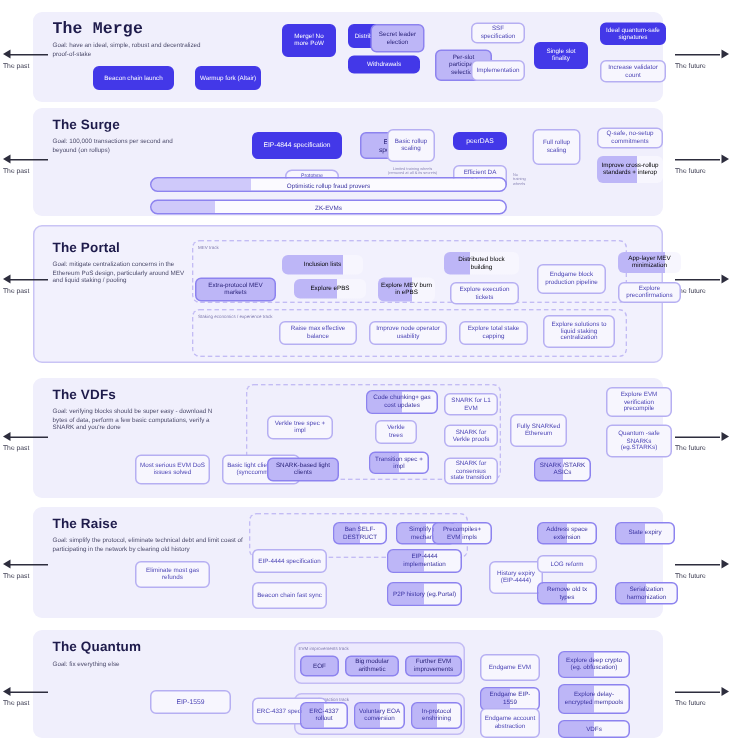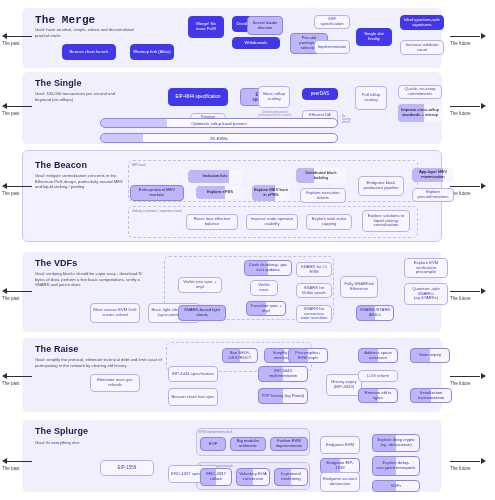--- a/index.html
+++ b/index.html
@@ -180,21 +180,21 @@
 
   <div class="node wip" style="left:247px; top:16px; width:36px; height:19px; font-size:4.2px;">Secret leader election</div>
   <div class="node wip" style="left:290px; top:33px; width:38px; height:21px; font-size:4.2px;">Per-slot participant selection</div>
   <div class="node plan" style="left:314px; top:15px; width:36px; height:14px; font-size:4.2px;">SSF specification</div>
   <div class="node plan" style="left:314px; top:40px; width:36px; height:14px; font-size:4.2px;">Implementation</div>
   <div class="node done" style="left:356px; top:28px; width:36px; height:18px; font-size:4.2px;">Single slot finality</div>
   <div class="node done" style="left:400px; top:15px; width:44px; height:15px; font-size:4.2px;">Ideal quantum-safe signatures</div>
   <div class="node plan" style="left:400px; top:40px; width:44px; height:15px; font-size:4.2px;">Increase validator count</div>
 
   <div class="section" style="left:22px; top:72px; width:420px; height:72px;"></div>
-  <div class="sec-title" style="left:35px; top:78px; font-size:9px;">The Single</div>
+  <div class="sec-title" style="left:35px; top:78px; font-size:9px;">The Surge</div>
   <div class="sec-goal" style="left:35px; top:91px; width:95px; font-size:4.2px;">Goal: 100,000 transactions per second and beyound (on rollups)</div>
 
   <div class="rail" style="left:2px; top:100px; width:32px; font-size:4.5px;">
     <span class="arrowL"></span>
     <span class="line" style="left:4px; width:26px;"></span>
     <span class="lbl" style="left:0;">The past</span>
   </div>
   <div class="rail" style="left:450px; top:100px; width:36px; font-size:4.5px;">
     <span class="line" style="left:0; width:30px;"></span>
     <span class="arrowR"></span>
@@ -211,21 +211,21 @@
   <div class="node plan" style="left:398px; top:85px; width:44px; height:14px; font-size:4.2px;">Q-safe, no-setup commitments</div>
   <div class="node part60" style="left:398px; top:104px; width:44px; height:18px; font-size:4.2px;">Improve cross-rollup standards + interop</div>
 
   <div class="pill" style="left:100px; top:118px; width:238px; height:10px; font-size:4.2px;">Optimistic rollup fraud provers</div>
   <div class="pill p18" style="left:100px; top:133px; width:238px; height:10px; font-size:4.2px;">ZK-EVMs</div>
 
   <div class="micro-note" style="left:258px; top:111px; width:34px; font-size:2.6px; text-align:center;">Limited training wheels (removed at all &amp; its secrets)</div>
   <div class="micro-note" style="left:342px; top:115px; width:12px; font-size:2.6px;">No training wheels</div>
 
   <div class="section outlined" style="left:22px; top:150px; width:420px; height:92px;"></div>
-  <div class="sec-title" style="left:35px; top:160px; font-size:9px;">The Beacon</div>
+  <div class="sec-title" style="left:35px; top:160px; font-size:9px;">The Portal</div>
   <div class="sec-goal" style="left:35px; top:173px; width:92px; font-size:4.2px;">Goal: mitigate centralization concerns in the Ethereum PoS design, particularly around MEV and liquid staking / pooling</div>
 
   <div class="rail" style="left:2px; top:180px; width:32px; font-size:4.5px;">
     <span class="arrowL"></span>
     <span class="line" style="left:4px; width:26px;"></span>
     <span class="lbl" style="left:0;">The past</span>
   </div>
   <div class="rail" style="left:450px; top:180px; width:36px; font-size:4.5px;">
     <span class="line" style="left:0; width:30px;"></span>
     <span class="arrowR"></span>
@@ -310,21 +310,21 @@
   <div class="node part" style="left:222px; top:348px; width:36px; height:15px; font-size:4.2px;">Ban SELF-DESTRUCT</div>
   <div class="node part" style="left:264px; top:348px; width:40px; height:15px; font-size:4.2px;">Simplify gas mechanics</div>
   <div class="node part" style="left:288px; top:348px; width:40px; height:15px; font-size:4.2px;">Precompiles+ EVM impls</div>
   <div class="node part" style="left:358px; top:348px; width:40px; height:15px; font-size:4.2px;">Address space extension</div>
   <div class="node part" style="left:410px; top:348px; width:40px; height:15px; font-size:4.2px;">State expiry</div>
   <div class="node plan" style="left:358px; top:370px; width:40px; height:12px; font-size:4.2px;">LOG reform</div>
   <div class="node part" style="left:358px; top:388px; width:40px; height:15px; font-size:4.2px;">Remove old tx types</div>
   <div class="node part" style="left:410px; top:388px; width:42px; height:15px; font-size:4.2px;">Serialization harmonization</div>
 
   <div class="section" style="left:22px; top:420px; width:420px; height:72px;"></div>
-  <div class="sec-title" style="left:35px; top:426px; font-size:9px;">The Splurge</div>
+  <div class="sec-title" style="left:35px; top:426px; font-size:9px;">The Quantum</div>
   <div class="sec-goal" style="left:35px; top:440px; width:100px; font-size:4.2px;">Goal: fix everything else</div>
 
   <div class="rail" style="left:2px; top:455px; width:32px; font-size:4.5px;">
     <span class="arrowL"></span>
     <span class="line" style="left:4px; width:26px;"></span>
     <span class="lbl" style="left:0;">The past</span>
   </div>
   <div class="rail" style="left:450px; top:455px; width:36px; font-size:4.5px;">
     <span class="line" style="left:0; width:30px;"></span>
     <span class="arrowR"></span>

